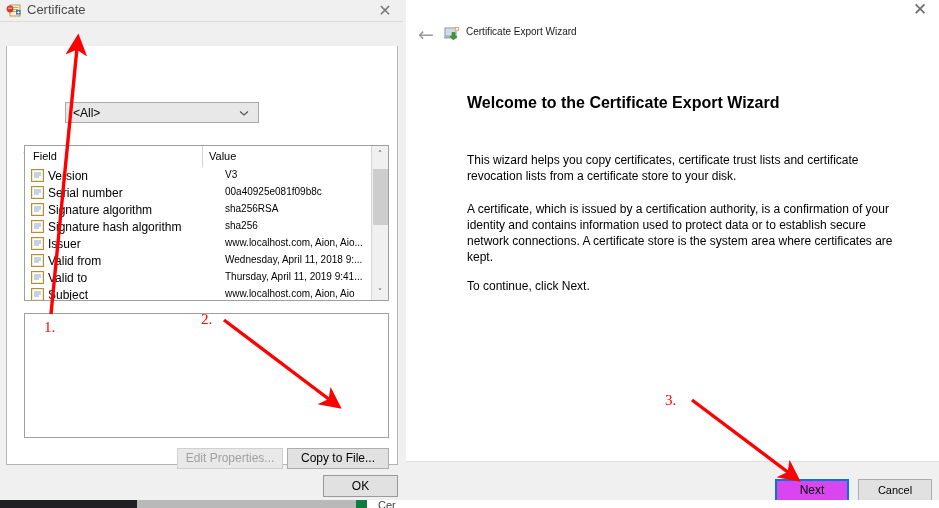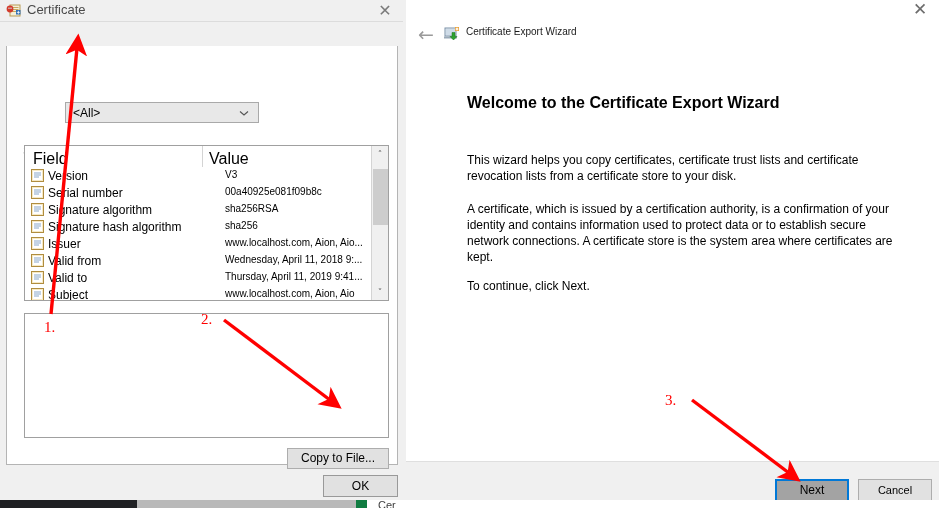--- a/index.html
+++ b/index.html
@@ -143,21 +143,21 @@
   }
   #field-header {
     position: relative;
     height: 22px;
     width: 100%;
     box-sizing: border-box;
   }
   #field-header .hcell {
     position: absolute;
     top: 4px;
-    font-size: 16px;
+    font-size: 11px;
     color: #000;
   }
   #field-header .hcell.f { left: 8px; }
   #field-header .hcell.v { left: 184px; }
   #field-header .hsplit {
     position: absolute;
     left: 177px; top: 0;
     width: 1px; height: 21px;
     background: #d4d4d4;
   }
@@ -344,21 +344,21 @@
     width: 533px;
     height: 47px;
     background: #f0f0f0;
     border-top: 1px solid #dfdfdf;
     box-sizing: border-box;
   }
   #btn-next {
     position: absolute;
     left: 369px; top: 17px;
     width: 74px; height: 23px;
-    background: #a3a3a3;
+    background: #d946ef;
     border: 2px solid #0078d7;
     box-sizing: border-box;
     font-size: 12px;
     line-height: 19px;
     text-align: center;
     cursor: pointer;
   }
   #btn-cancel {
     position: absolute;
     left: 452px; top: 17px;
@@ -563,20 +563,21 @@
 
       <div id="list-scroll">
         <span class="arrow up">˄</span>
         <span id="list-thumb"></span>
         <span class="arrow down">˅</span>
       </div>
     </div>
 
     <div id="detail-box"></div>
 
+    <div class="winbtn disabled" id="btn-edit-props">Edit Properties...</div>
     <div class="winbtn" id="btn-copy-file">Copy to File...</div>
   </div>
 
   <div class="winbtn" id="btn-ok">OK</div>
 </div>
 
 <div id="wizard">
 
   <div id="wiz-top">
     <span id="wiz-close">✕</span>

